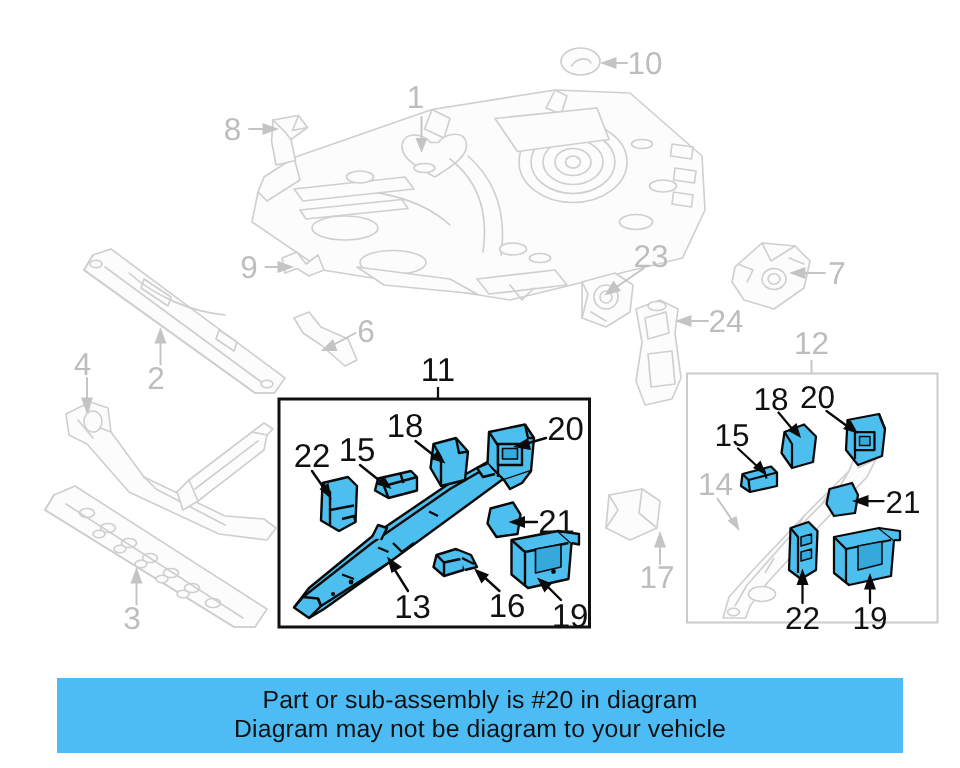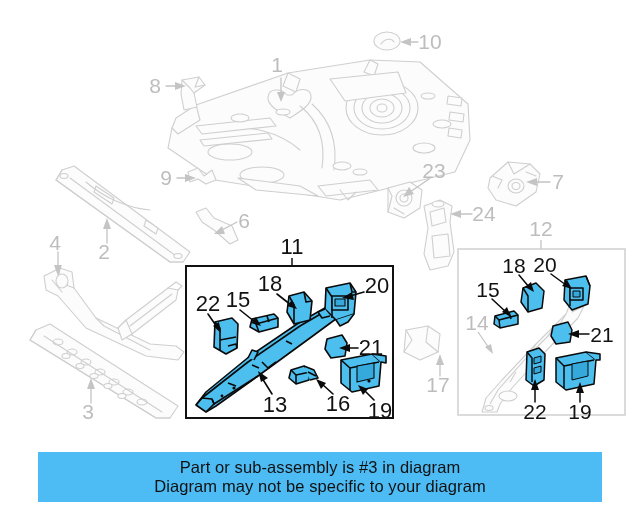--- a/index.html
+++ b/index.html
@@ -428,17 +428,17 @@
       <text x="270" y="291">18</text>
       <text x="377" y="293">20</text>
       <text x="371" y="355">21</text>
       <text x="275" y="412">13</text>
       <text x="338" y="411">16</text>
       <text x="380" y="418">19</text>
     </g>
   </svg>
 
   <div class="banner">
-    <div class="line">Part or sub-assembly is #3 in diagram</div>
-    <div class="line">Diagram may not be specific to your diagram</div>
+    <div class="line">Part or sub-assembly is #20 in diagram</div>
+    <div class="line">Diagram may not be diagram to your vehicle</div>
   </div>
 
 </div>
 
 </body></html>

